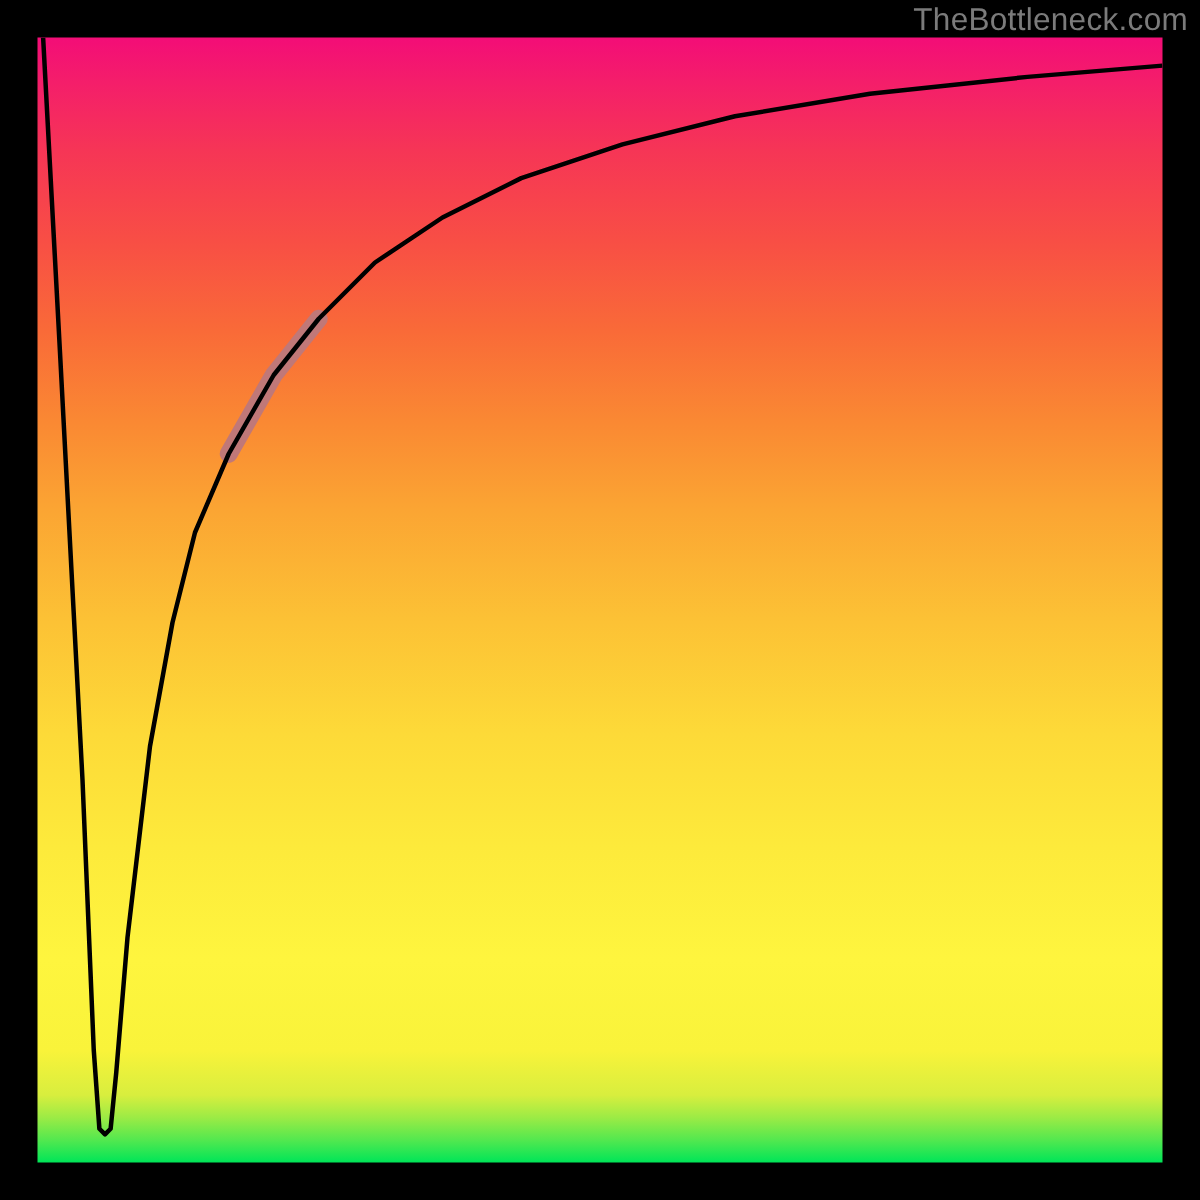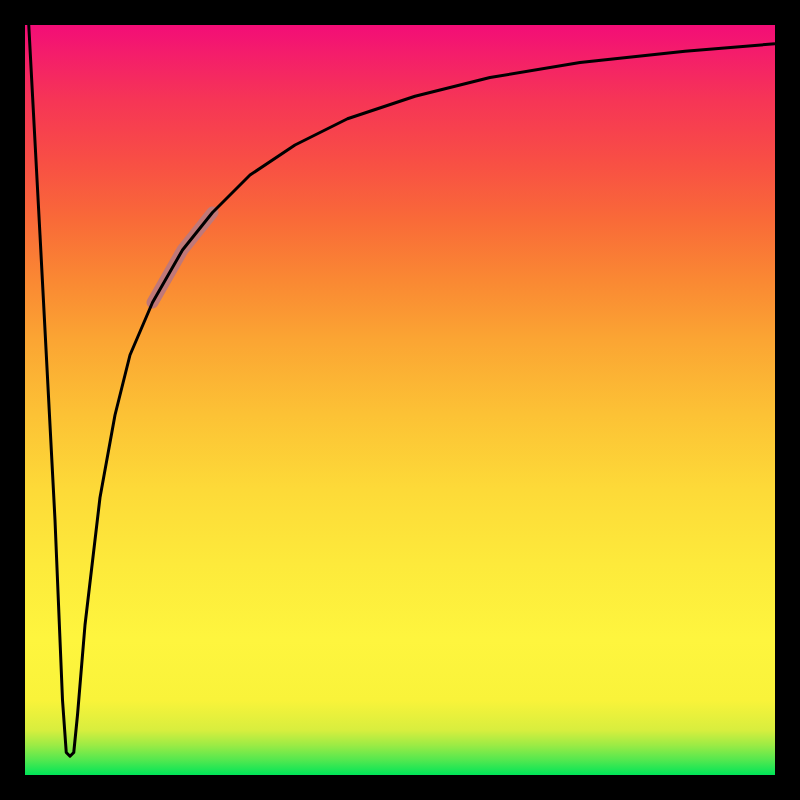--- a/index.html
+++ b/index.html
@@ -57,20 +57,21 @@
     inset: 0;
     width: 100%;
     height: 100%;
   }
 </style>
 </head>
 <body>
 
 <div class="frame">
 
+  <div class="attribution">TheBottleneck.com</div>
 
   <div class="plot-area">
     <svg class="curve" viewBox="0 0 750 750" preserveAspectRatio="none">
       <path fill="none" stroke="#c07878" stroke-width="12" stroke-linecap="round" d="M127.50 277.50 L133.50 267.00 L139.50 256.50 L145.50 246.00 L151.50 235.50 L157.50 225.00 L163.50 217.50 L169.50 210.00 L175.50 202.50 L181.50 195.00 L187.50 187.50" id="hlPath"></path>
       <path fill="none" stroke="#000" stroke-width="3" stroke-linejoin="round" d="M3.75 0.00 L15.00 210.00 L30.00 495.00 L37.50 675.00 L41.25 727.50 L45.00 731.25 L48.75 727.50 L52.50 690.00 L60.00 600.00 L75.00 472.50 L90.00 390.00 L105.00 330.00 L127.50 277.50 L157.50 225.00 L187.50 187.50 L225.00 150.00 L270.00 120.00 L322.50 93.75 L390.00 71.25 L465.00 52.50 L555.00 37.50 L660.00 26.25 L750.00 18.75" id="mainPath"></path>
     </svg>
   </div>
 
 </div>
 

